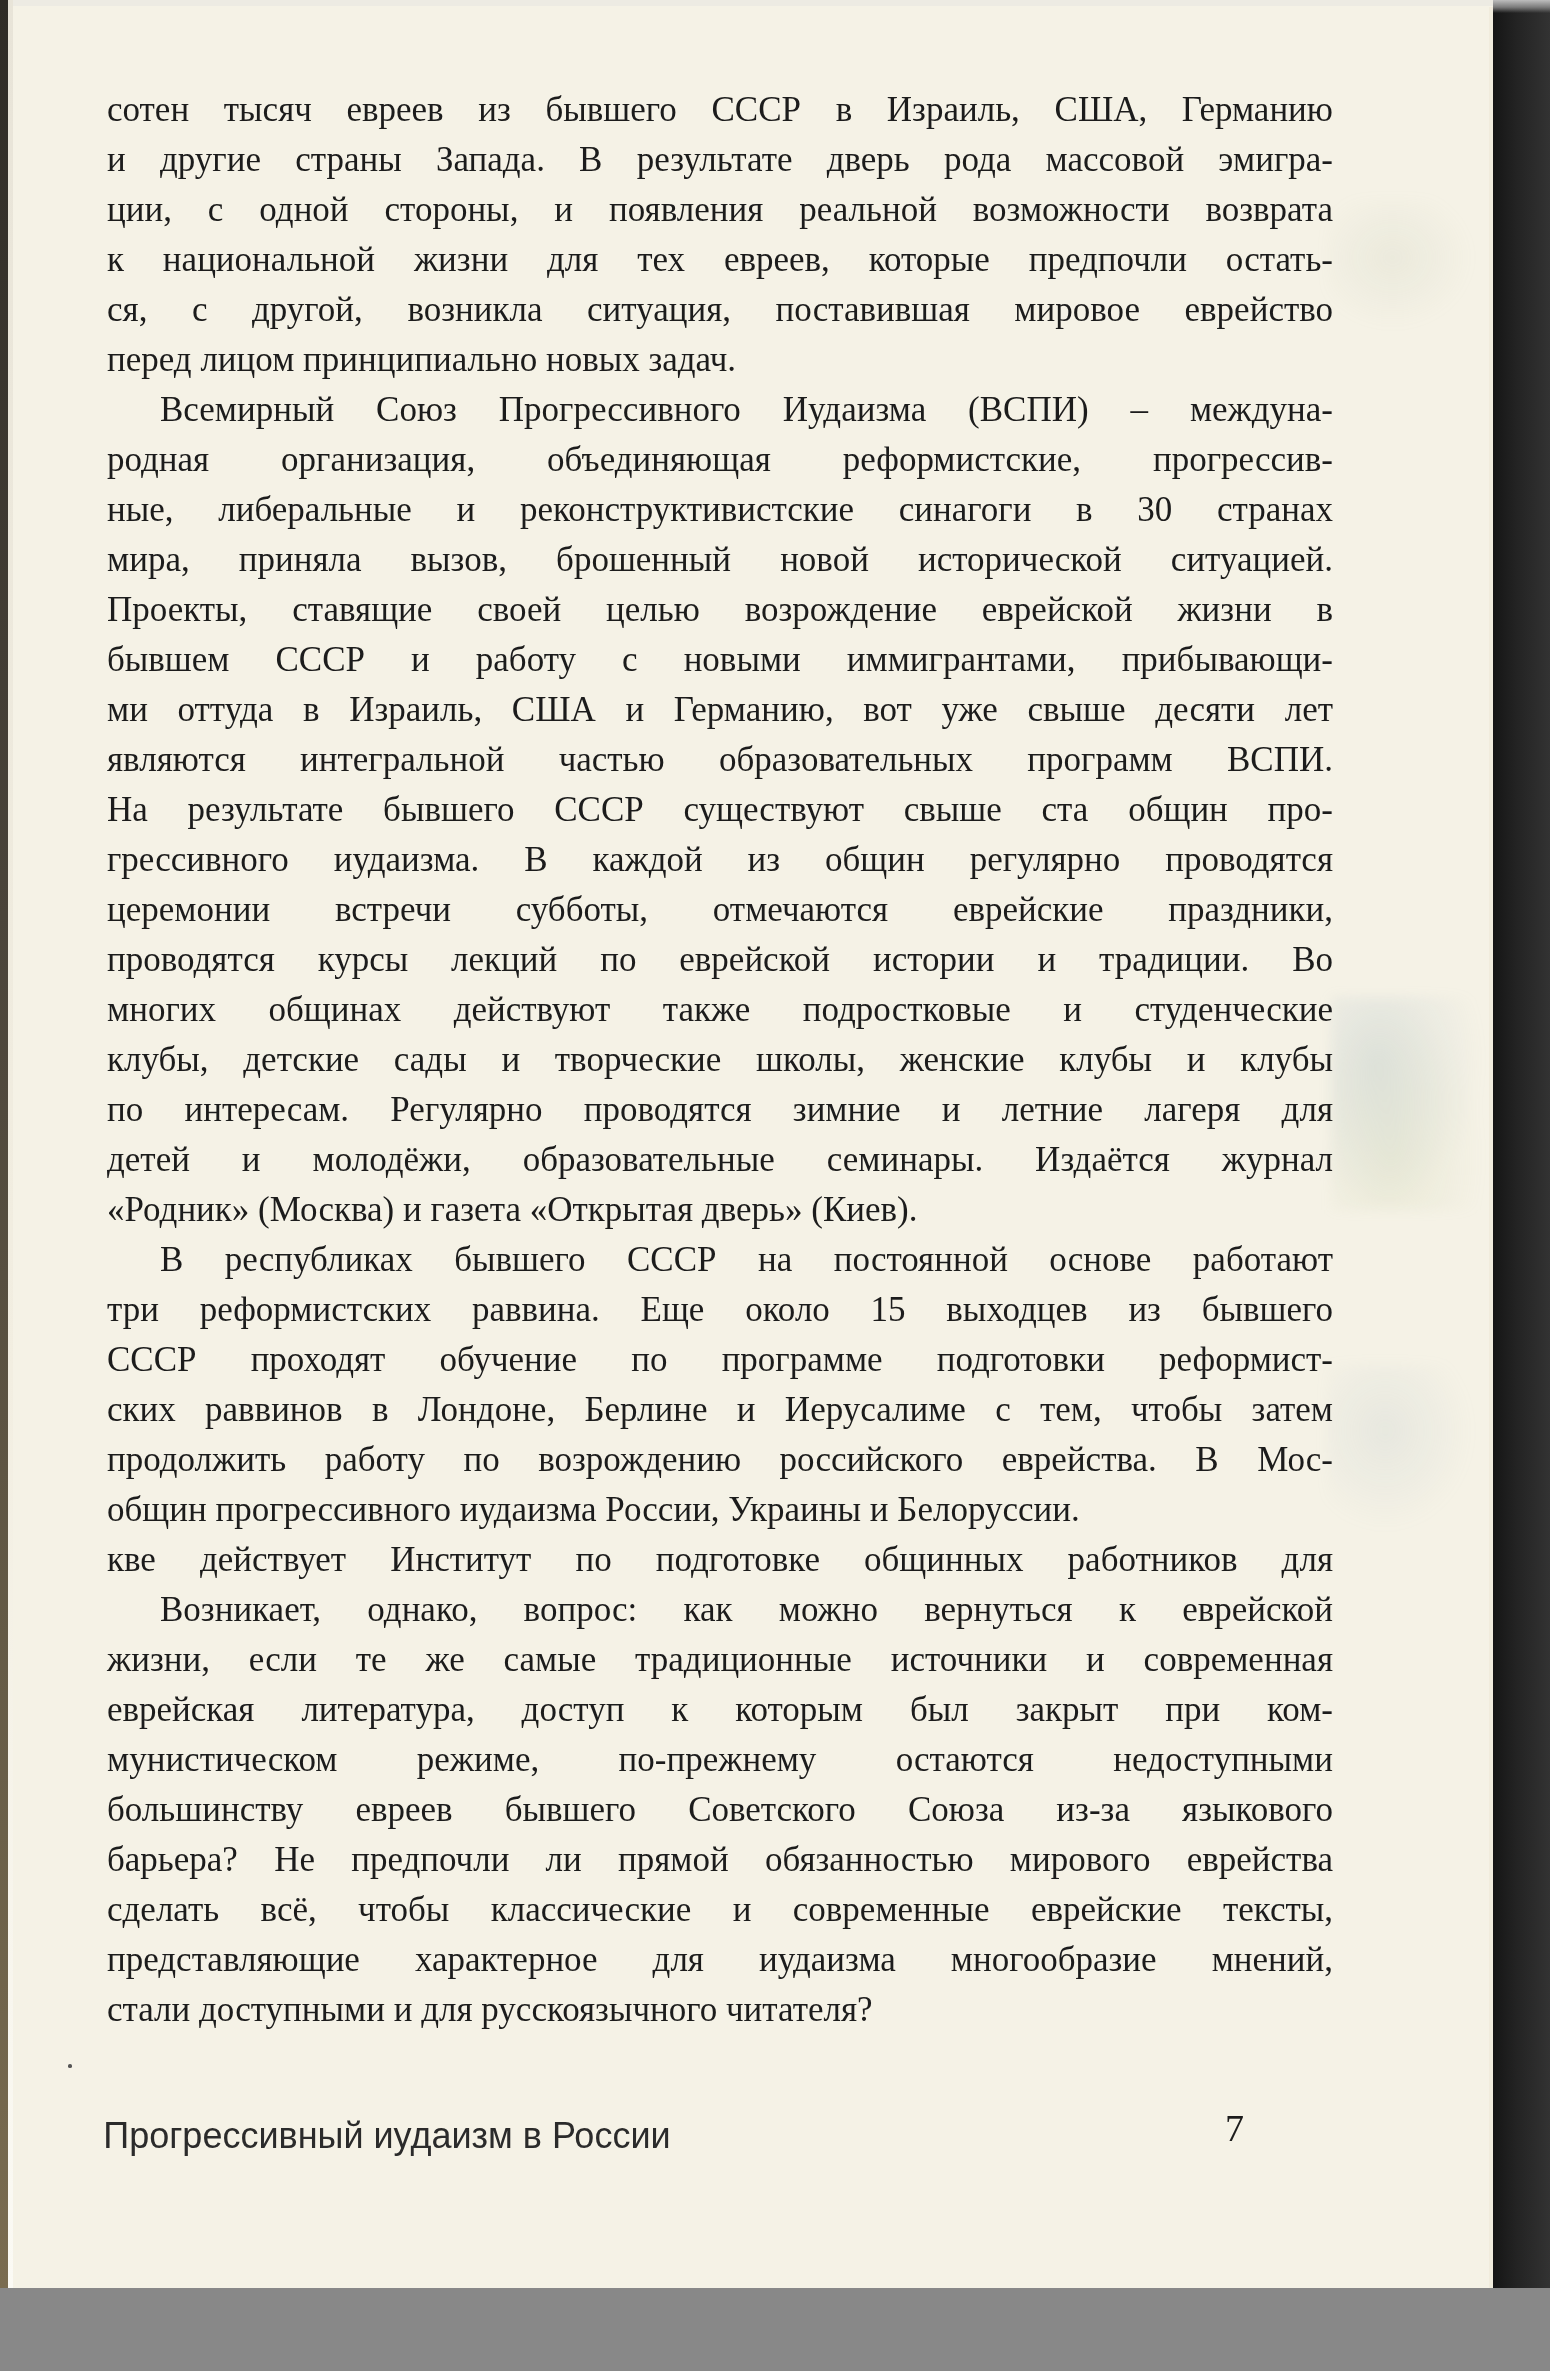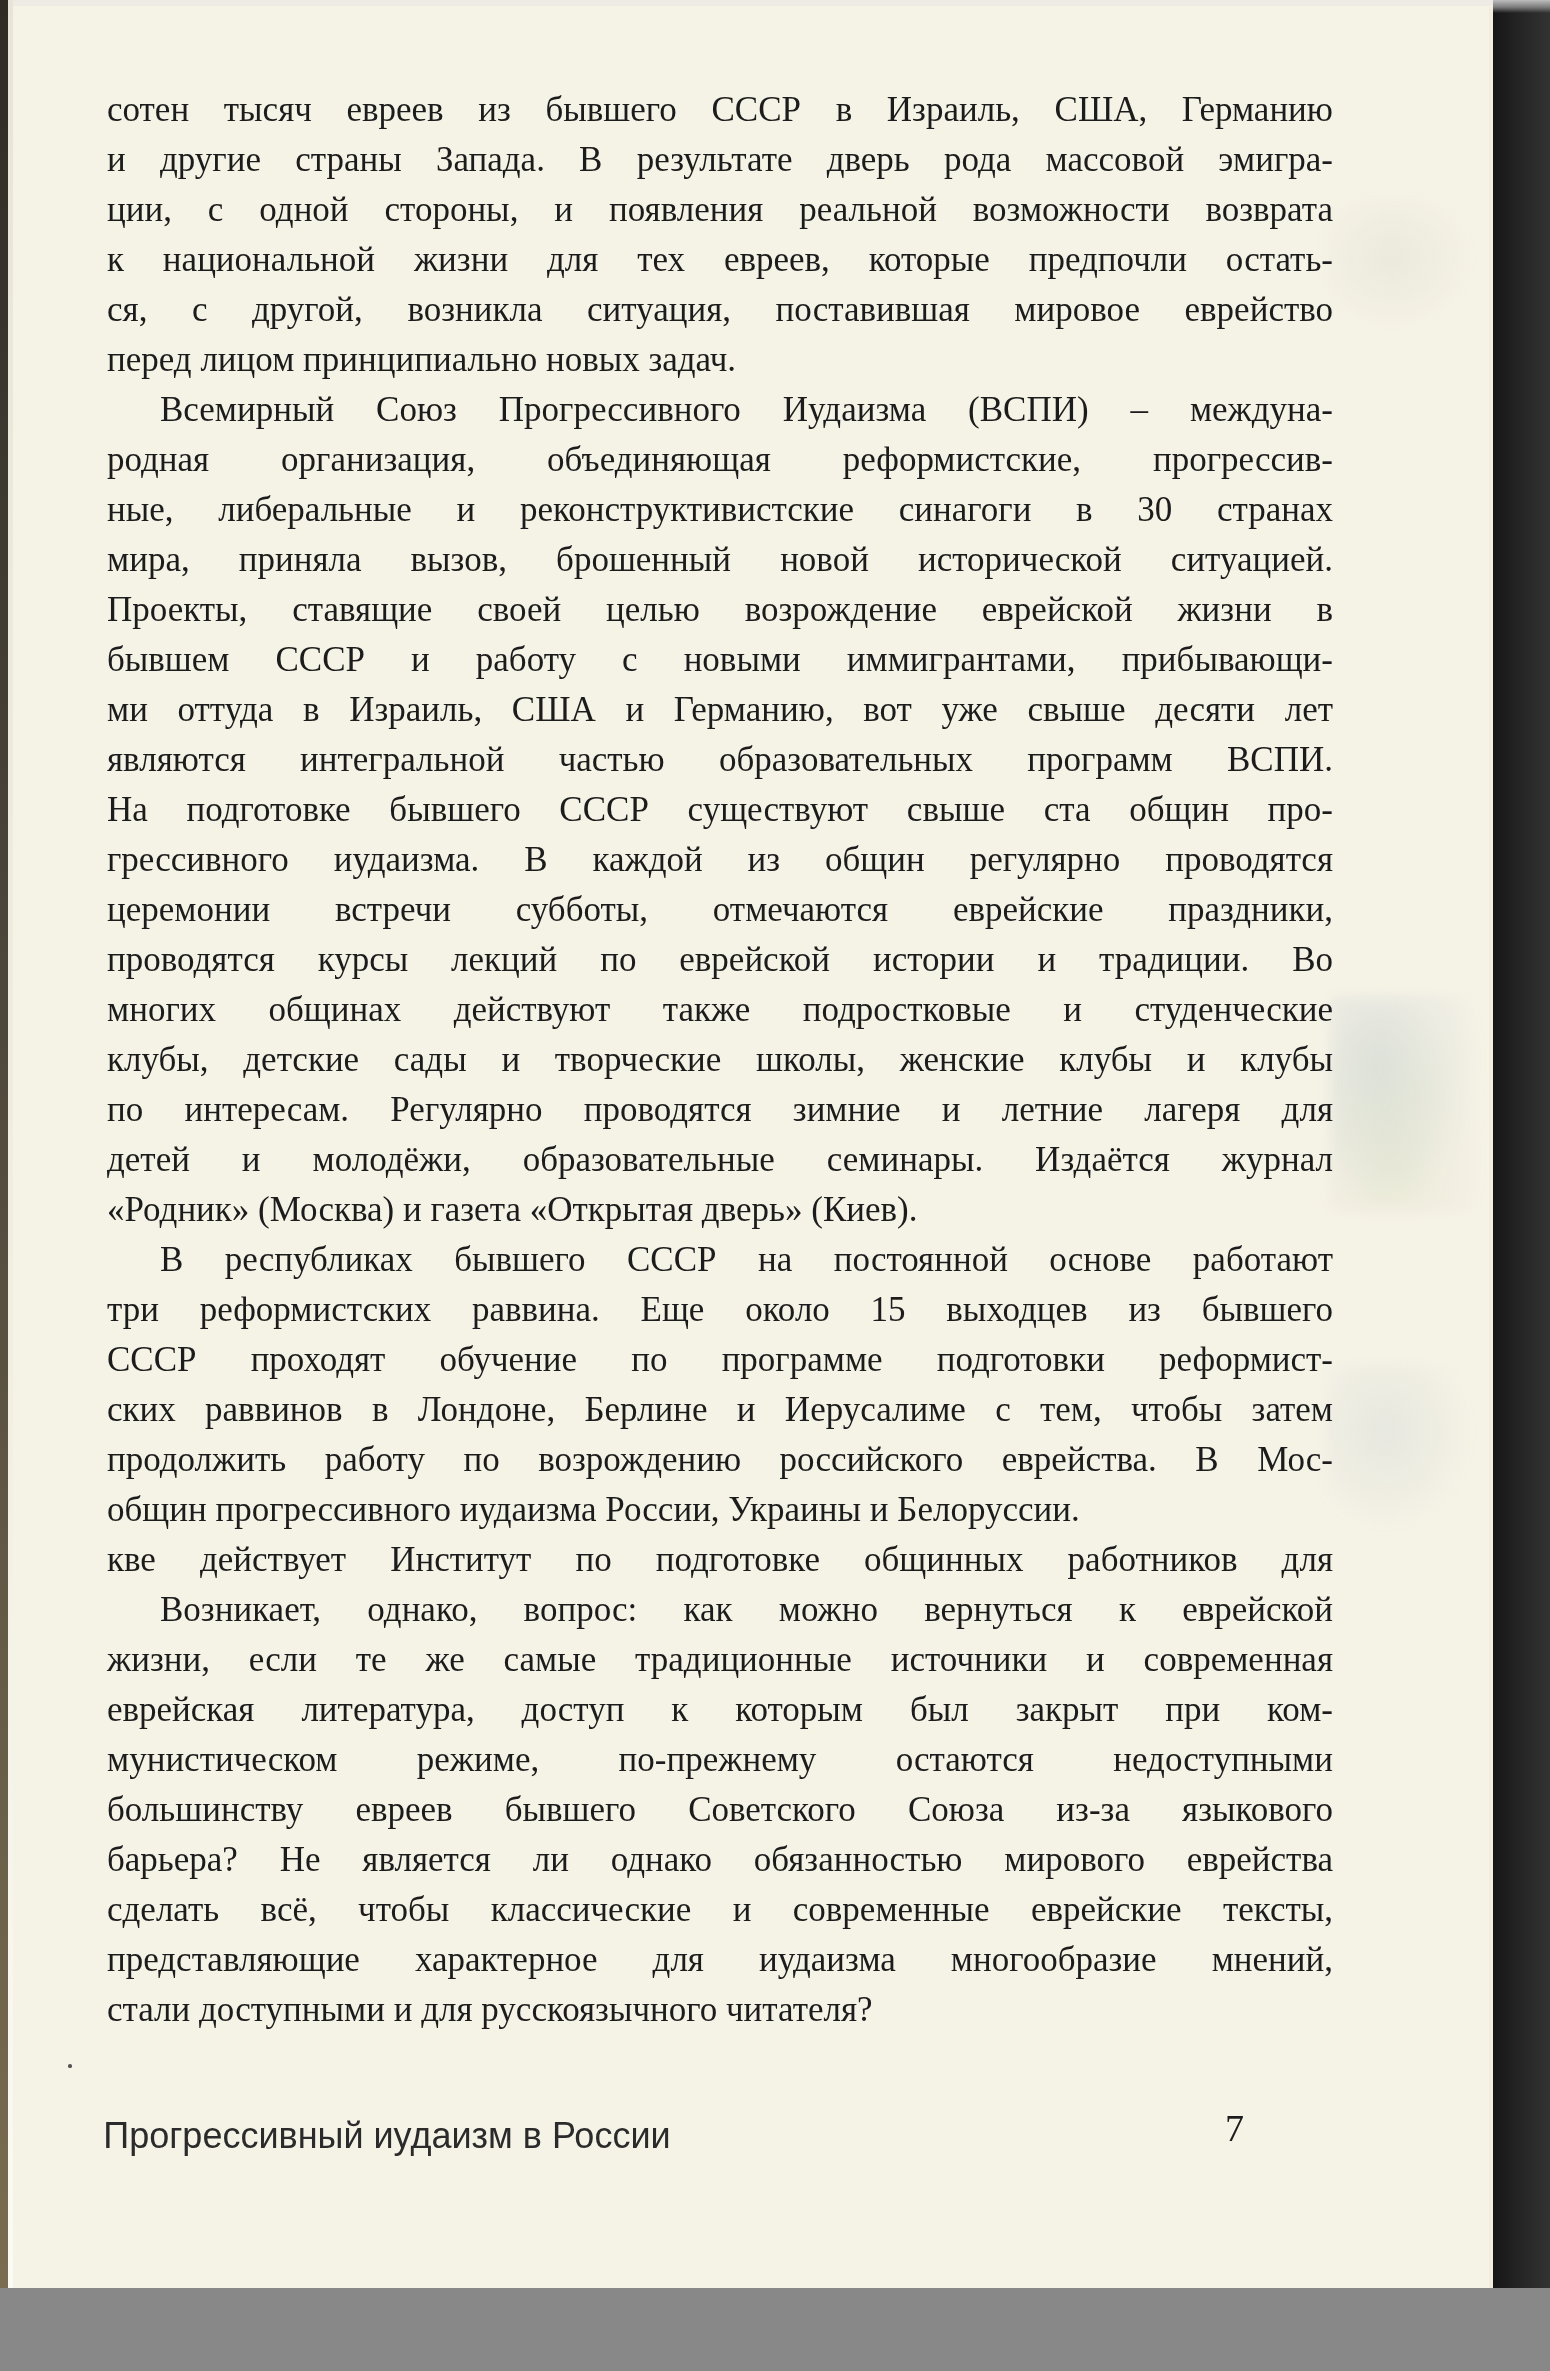--- a/index.html
+++ b/index.html
@@ -114,42 +114,42 @@
       <div class="line">ся, с другой, возникла ситуация, поставившая мировое еврейство</div>
       <div class="line end">перед лицом принципиально новых задач.</div>
       <div class="line indent">Всемирный Союз Прогрессивного Иудаизма (ВСПИ) – междуна-</div>
       <div class="line">родная организация, объединяющая реформистские, прогрессив-</div>
       <div class="line">ные, либеральные и реконструктивистские синагоги в 30 странах</div>
       <div class="line">мира, приняла вызов, брошенный новой исторической ситуацией.</div>
       <div class="line">Проекты, ставящие своей целью возрождение еврейской жизни в</div>
       <div class="line">бывшем СССР и работу с новыми иммигрантами, прибывающи-</div>
       <div class="line">ми оттуда в Израиль, США и Германию, вот уже свыше десяти лет</div>
       <div class="line">являются интегральной частью образовательных программ ВСПИ.</div>
-      <div class="line">На подготовке бывшего СССР существуют свыше ста общин про-</div>
+      <div class="line">На результате бывшего СССР существуют свыше ста общин про-</div>
       <div class="line">грессивного иудаизма. В каждой из общин регулярно проводятся</div>
       <div class="line">церемонии встречи субботы, отмечаются еврейские праздники,</div>
       <div class="line">проводятся курсы лекций по еврейской истории и традиции. Во</div>
       <div class="line">многих общинах действуют также подростковые и студенческие</div>
       <div class="line">клубы, детские сады и творческие школы, женские клубы и клубы</div>
       <div class="line">по интересам. Регулярно проводятся зимние и летние лагеря для</div>
       <div class="line">детей и молодёжи, образовательные семинары. Издаётся журнал</div>
       <div class="line end">«Родник» (Москва) и газета «Открытая дверь» (Киев).</div>
       <div class="line indent">В республиках бывшего СССР на постоянной основе работают</div>
       <div class="line">три реформистских раввина. Еще около 15 выходцев из бывшего</div>
       <div class="line">СССР проходят обучение по программе подготовки реформист-</div>
       <div class="line">ских раввинов в Лондоне, Берлине и Иерусалиме с тем, чтобы затем</div>
       <div class="line">продолжить работу по возрождению российского еврейства. В Мос-</div>
       <div class="line end">общин прогрессивного иудаизма России, Украины и Белоруссии.</div>
       <div class="line">кве действует Институт по подготовке общинных работников для</div>
       <div class="line indent">Возникает, однако, вопрос: как можно вернуться к еврейской</div>
       <div class="line">жизни, если те же самые традиционные источники и современная</div>
       <div class="line">еврейская литература, доступ к которым был закрыт при ком-</div>
       <div class="line">мунистическом режиме, по-прежнему остаются недоступными</div>
       <div class="line">большинству евреев бывшего Советского Союза из-за языкового</div>
-      <div class="line">барьера? Не является ли однако обязанностью мирового еврейства</div>
+      <div class="line">барьера? Не предпочли ли прямой обязанностью мирового еврейства</div>
       <div class="line">сделать всё, чтобы классические и современные еврейские тексты,</div>
       <div class="line">представляющие характерное для иудаизма многообразие мнений,</div>
       <div class="line end">стали доступными и для русскоязычного читателя?</div>
     </div>
 
   <div class="footer">
     <div class="running-title">Прогрессивный иудаизм в России</div>
     <div class="page-number">7</div>
   </div>
   <div class="title-dot" style="left:68px; top:2064px; position:absolute;"></div>

